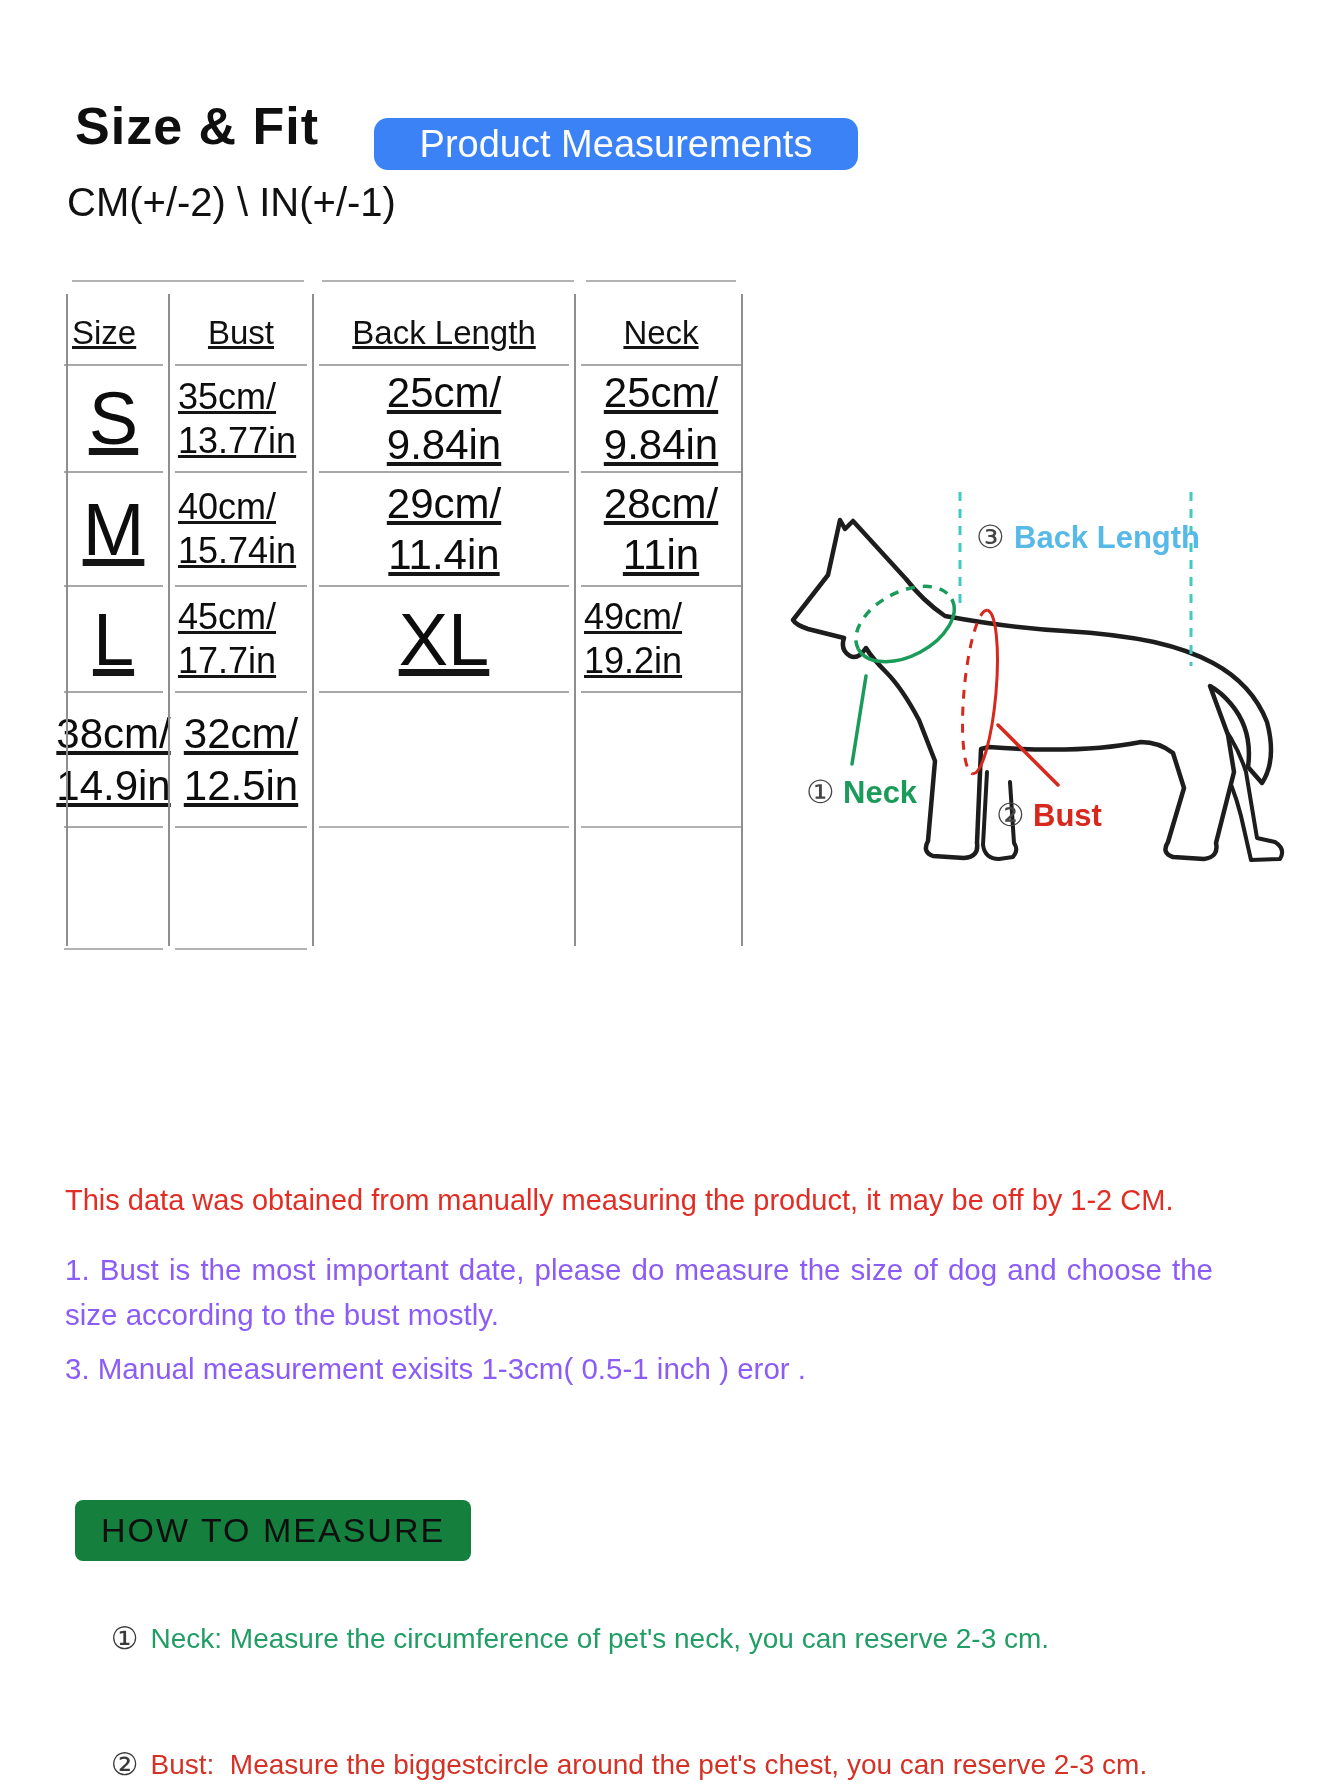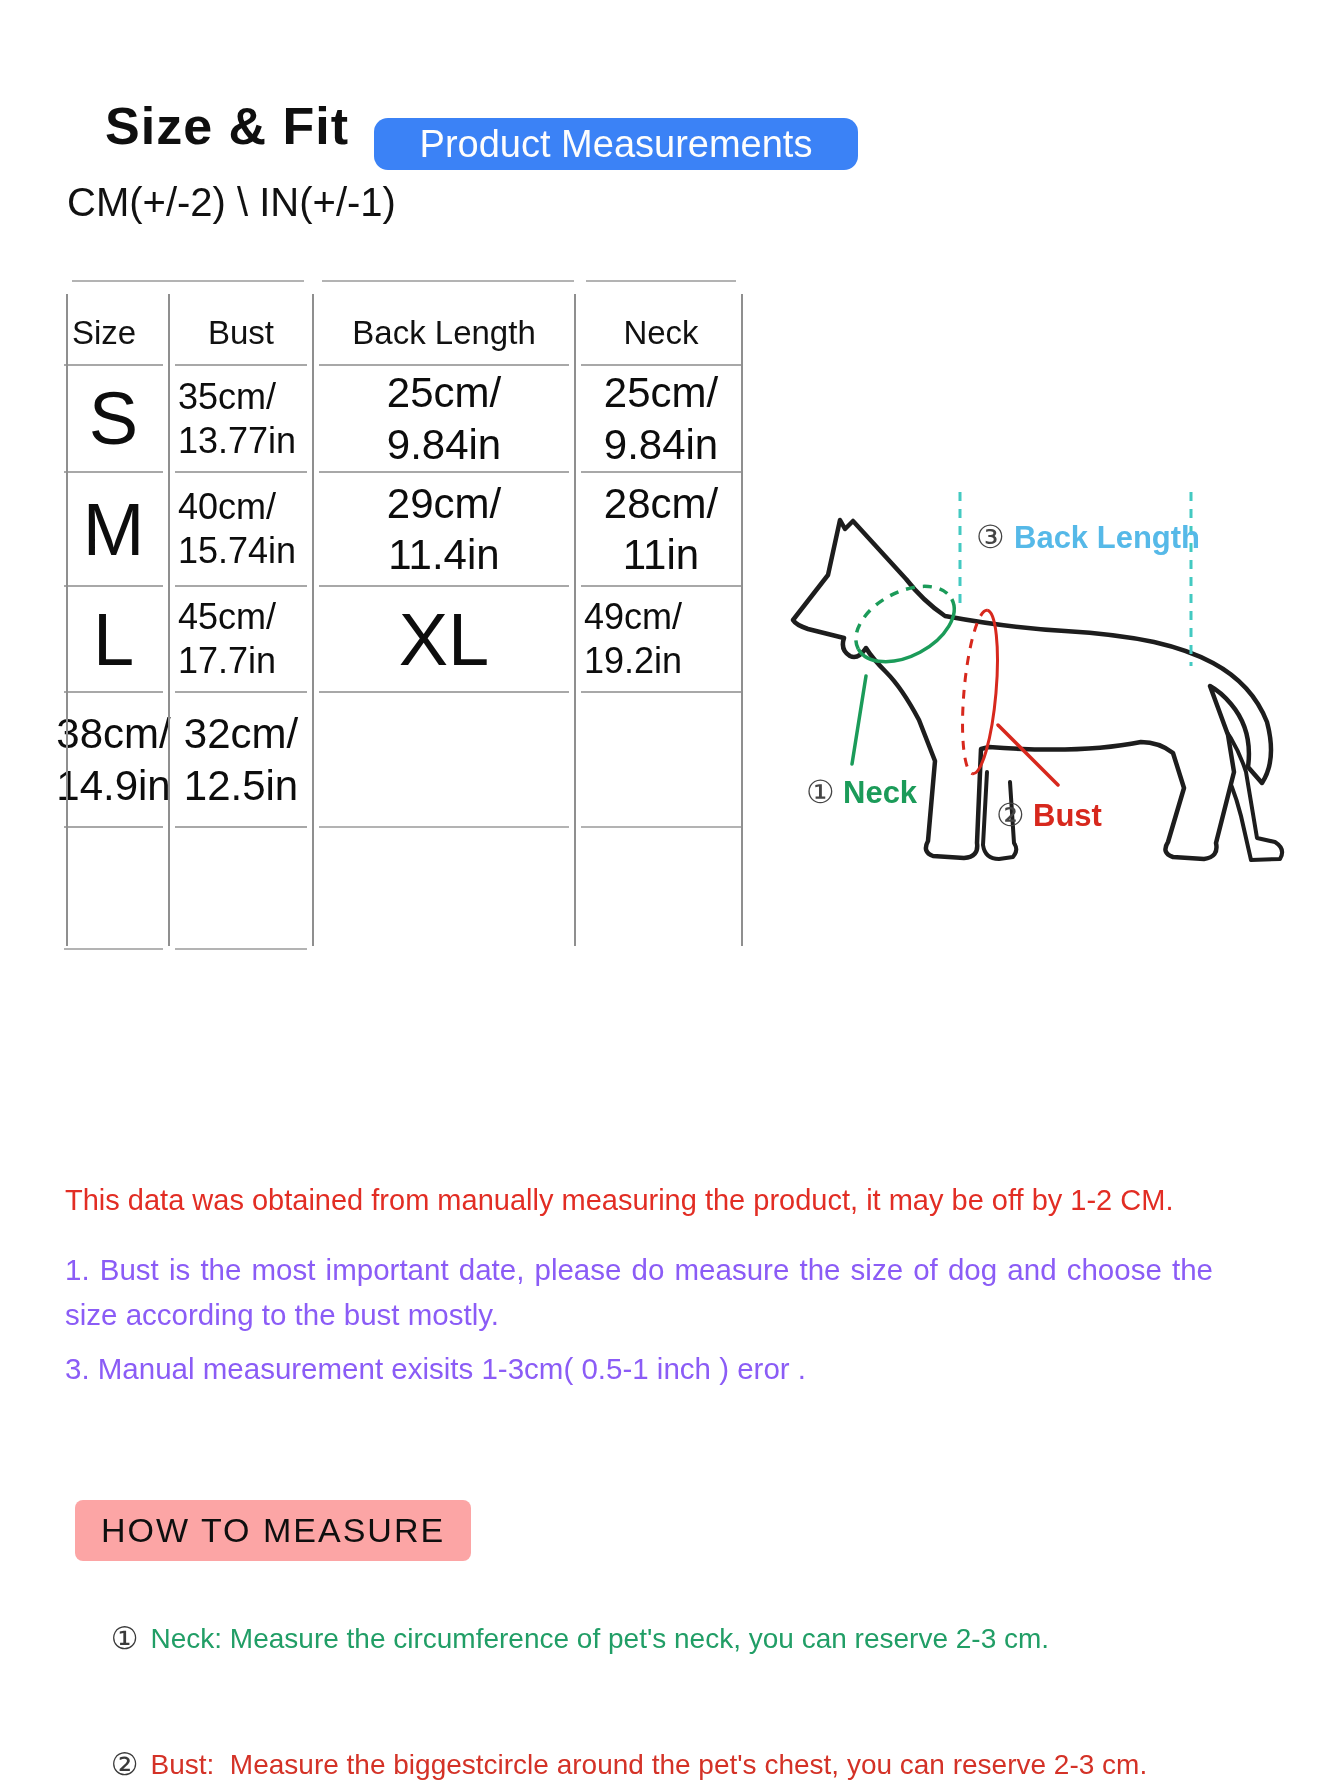--- a/index.html
+++ b/index.html
@@ -3,35 +3,36 @@
 <meta charset="utf-8">
 <style>
   html,body{margin:0;padding:0;background:#ffffff;}
   .page{
     position:relative;width:1340px;height:1785px;background:#ffffff;
     font-family:"Liberation Sans",sans-serif;color:#151515;overflow:hidden;
   }
   
   .title{
     position:absolute;left:75px;top:96px;font-size:52px;font-weight:bold;
-    letter-spacing:1px;color:#0f0f0f;margin-left:30px;
+    letter-spacing:1px;color:#0f0f0f;
   }
   .badge{
     position:absolute;left:374px;top:118px;width:484px;height:52px;
     background:#3b82f6;border-radius:14px;color:#fdfdfd;font-size:38px;
     display:flex;align-items:center;justify-content:center;
   }
   .tolerance{
     position:absolute;left:67px;top:180px;font-size:40px;font-weight:500;color:#111;
   }
   
   .stable{
     position:absolute;left:64px;top:280px;width:683px;height:792px;
     display:grid;grid-template-columns:99px 132px 250px 160px;column-gap:12px;
     grid-template-rows:86px 107px 114px 106px 135px 122px;
+    text-decoration:underline;
   }
   .vline{position:absolute;top:14px;height:652px;width:2px;background:#8f8f8f;}
   .tophline{position:absolute;top:0;height:2px;background:#b3b3b3;}
   .cell{border-bottom:2px solid #a8a8a8;display:flex;}
   .hcell{font-size:33px;color:#111;align-items:flex-end;justify-content:center;padding-bottom:12px;}
   .hcell.first{justify-content:flex-start;padding-left:8px;}
   .szcell{font-size:74px;color:#0d0d0d;align-items:center;justify-content:center;}
   .twoline{flex-direction:column;justify-content:center;line-height:1.22;color:#0d0d0d;}
   .bustcell{font-size:36px;align-items:flex-start;padding-left:3px;}
   .backcell{font-size:42px;align-items:center;text-align:center;}
@@ -39,21 +40,21 @@
   .ecell{border-bottom:2px solid #b3b3b3;}
   
   .diagram{position:absolute;left:680px;top:420px;width:660px;height:500px;}
   .diagram text{font-family:"Liberation Sans",sans-serif;}
   
   .text-block{position:absolute;left:65px;top:1184px;width:1148px;}
   .disclaimer{font-size:29px;color:#e22d24;margin:0 0 30px 0;}
   .note{font-size:29.5px;line-height:45px;text-align:justify;color:#8b5cf6;margin:0 0 9px 0;}
   
   .htm-box{
-    position:absolute;left:75px;top:1500px;background:#fca5a5;border-radius:8px;
+    position:absolute;left:75px;top:1500px;background:#15803d;border-radius:8px;
     padding:11px 26px;font-size:34px;letter-spacing:2px;color:#0f0f0f;
   }
   .m-list{position:absolute;left:64px;top:1588px;width:1220px;}
   .m-item{font-size:28px;margin-bottom:24px;white-space:pre-wrap;line-height:34px;}
   .m-num{color:#3a3a3a;font-size:31px;margin-right:12px;vertical-align:-1px;}
   .m-green{color:#219e66;}
   .m-red{color:#d43227;}
 </style>
 </head>
 <body>

